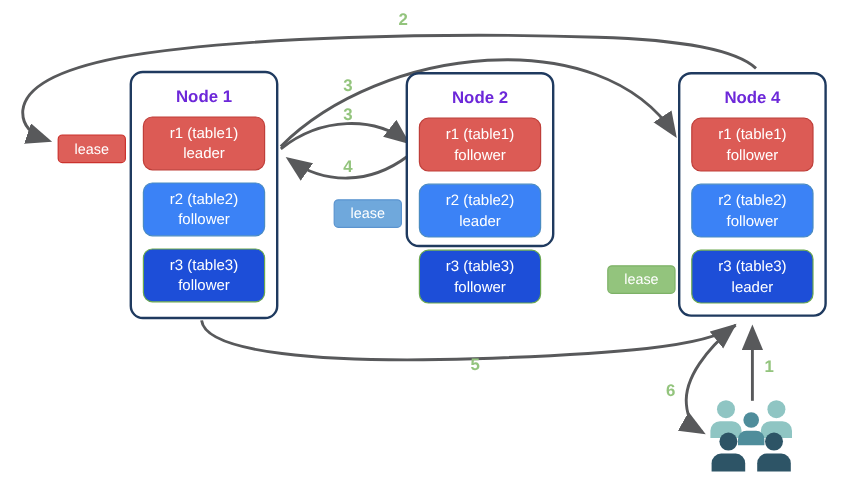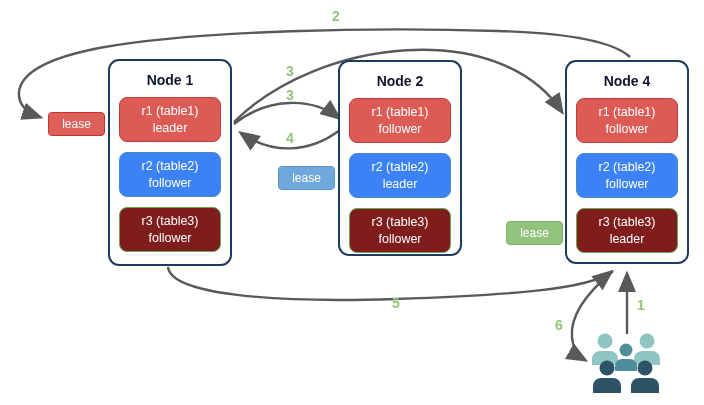--- a/index.html
+++ b/index.html
@@ -7,32 +7,32 @@
     position:relative; width:704px; height:405px; background:#ffffff;
     font-family:"Liberation Sans", sans-serif; overflow:hidden;
   }
   .arrows { position:absolute; left:0; top:0; width:704px; height:405px; }
   .node {
     position:absolute; width:124px; height:207px; background:#ffffff;
     border:2px solid #1f3a5f; border-radius:11px; box-sizing:border-box;
     padding:11px 9px 0 9px;
   }
   .node-title {
-    text-align:center; font-weight:bold; font-size:14px; color:#0f172a;
+    text-align:center; font-weight:bold; font-size:14px; color:#6d28d9;
     margin-bottom:9px;
   }
   .box {
     height:45px; border-radius:8px; margin-bottom:10px;
     display:flex; flex-direction:column; align-items:center; justify-content:center;
     color:#ffffff; font-size:12.5px; line-height:1.3;
     border:1.5px solid transparent; box-sizing:border-box; text-align:center;
   }
   .box.red   { background:#dc5b55; border-color:#bf3e39; }
   .box.blue  { background:#3b82f6; border-color:#4a8bc2;align-items:center; }
-  .box.green { background:#7f1d1d; border-color:#6aa84f; }
+  .box.green { background:#1d4ed8; border-color:#6aa84f; }
   .lease {
     position:absolute; height:24px; width:57px; border-radius:4px;
     color:#ffffff; font-size:12px; display:flex; align-items:center; justify-content:center;
     border:1.5px solid transparent; box-sizing:border-box;
   }
   .lease.red   { background:#dd5f59; border-color:#cb322d; left:48px;  top:112px; }
   .lease.blue  { background:#6fa8dc; border-color:#5b94cf; left:278px; top:166px; }
   .lease.green { background:#93c47d; border-color:#7db167; left:506px; top:221px; }
   .step {
     position:absolute; color:#93c47d; font-weight:bold; font-size:14px;
@@ -77,21 +77,21 @@
     <div class="box blue">
       <div>r2 (table2)</div>
       <div>follower</div>
     </div>
     <div class="box green">
       <div>r3 (table3)</div>
       <div>follower</div>
     </div>
   </div>
 
-  <div class="node" style="left:338px; top:60px; height:196px;">
+  <div class="node" style="left:338px; top:60px; height:146px;">
     <div class="node-title">Node 2</div>
     <div class="box red">
       <div>r1 (table1)</div>
       <div>follower</div>
     </div>
     <div class="box blue">
       <div>r2 (table2)</div>
       <div>leader</div>
     </div>
     <div class="box green">

